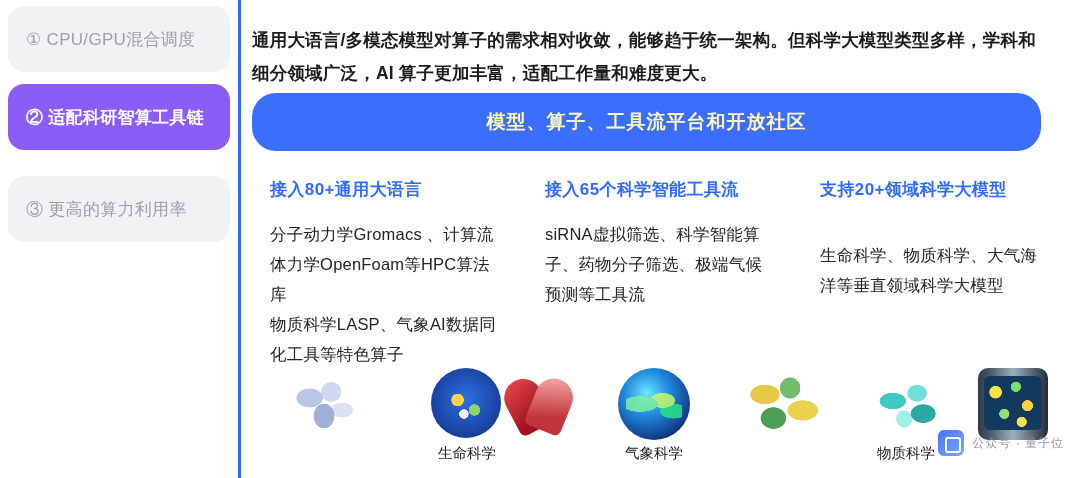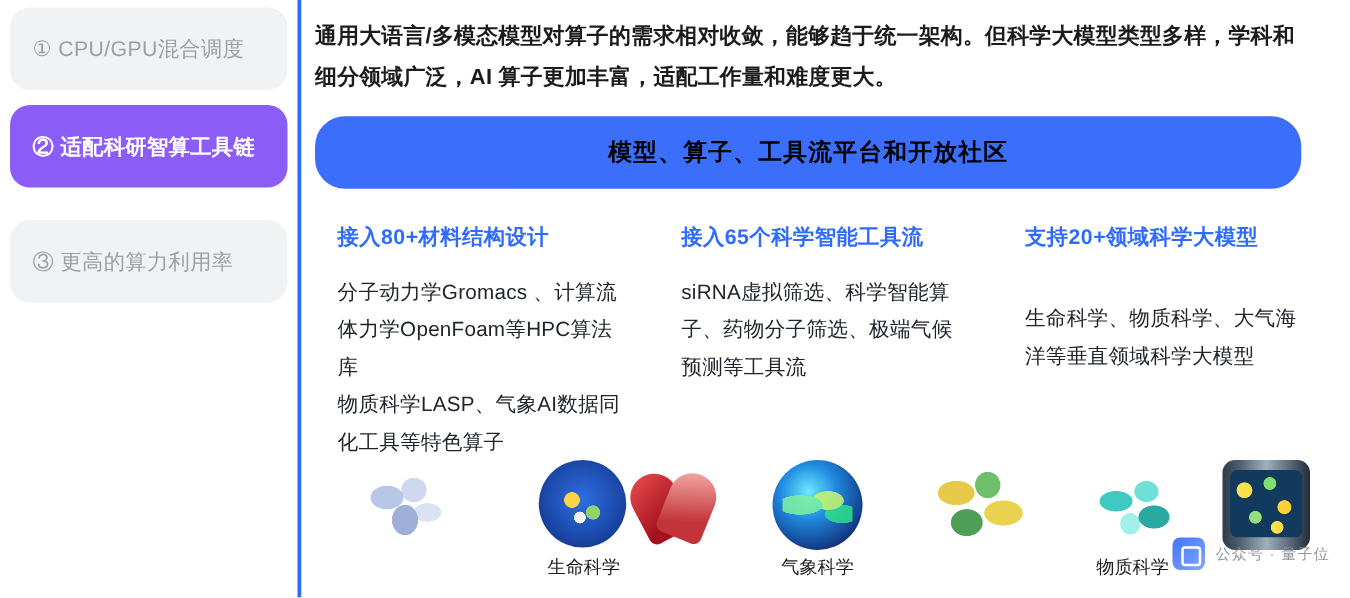--- a/index.html
+++ b/index.html
@@ -54,36 +54,36 @@
 
   
   .main {
     position: absolute;
     left: 252px; top: 0;
     width: 828px; height: 478px;
   }
 
   .intro {
     position: absolute;
-    left: 0; top: 12px;
+    left: 0; top: 24px;
     width: 800px;
     font-size: 17.5px;
     line-height: 33px;
     color: #1b1b1b;
     font-weight: bold;
     letter-spacing: 0.2px;
   }
 
   .banner {
     position: absolute;
     left: 0; top: 93px;
     width: 789px; height: 58px;
     background: #3b6efb;
     border-radius: 24px;
-    color: #000000;
+    color: #fef9c3;
     font-size: 19px;
     font-weight: bold;
     letter-spacing: 1px;
     display: flex;
     align-items: center;
     justify-content: center;
   }
 
   .cols {
     position: absolute;
@@ -289,21 +289,21 @@
   <div class="main">
 
     <div class="intro">通用大语言/多模态模型对算子的需求相对收敛，能够趋于统一架构。但科学大模型类型多样，学科和细分领域广泛，AI 算子更加丰富，适配工作量和难度更大。</div>
 
     <div class="banner">
       <span>模型、算子、工具流平台和开放社区</span>
     </div>
 
     <div class="cols">
       <div class="col c1">
-        <div class="col-title">接入80+材料结构设计</div>
+        <div class="col-title">接入80+通用大语言</div>
         <div class="col-body" style="white-space: pre-line;">分子动力学Gromacs 、计算流体力学OpenFoam等HPC算法库
 物质科学LASP、气象AI数据同化工具等特色算子</div>
       </div>
       <div class="col c2">
         <div class="col-title">接入65个科学智能工具流</div>
         <div class="col-body" style="white-space: pre-line;">siRNA虚拟筛选、科学智能算子、药物分子筛选、极端气候预测等工具流</div>
       </div>
       <div class="col c3">
         <div class="col-title">支持20+领域科学大模型</div>
         <div class="col-body" style="white-space: pre-line; margin-top: 39px;">生命科学、物质科学、大气海洋等垂直领域科学大模型</div>

